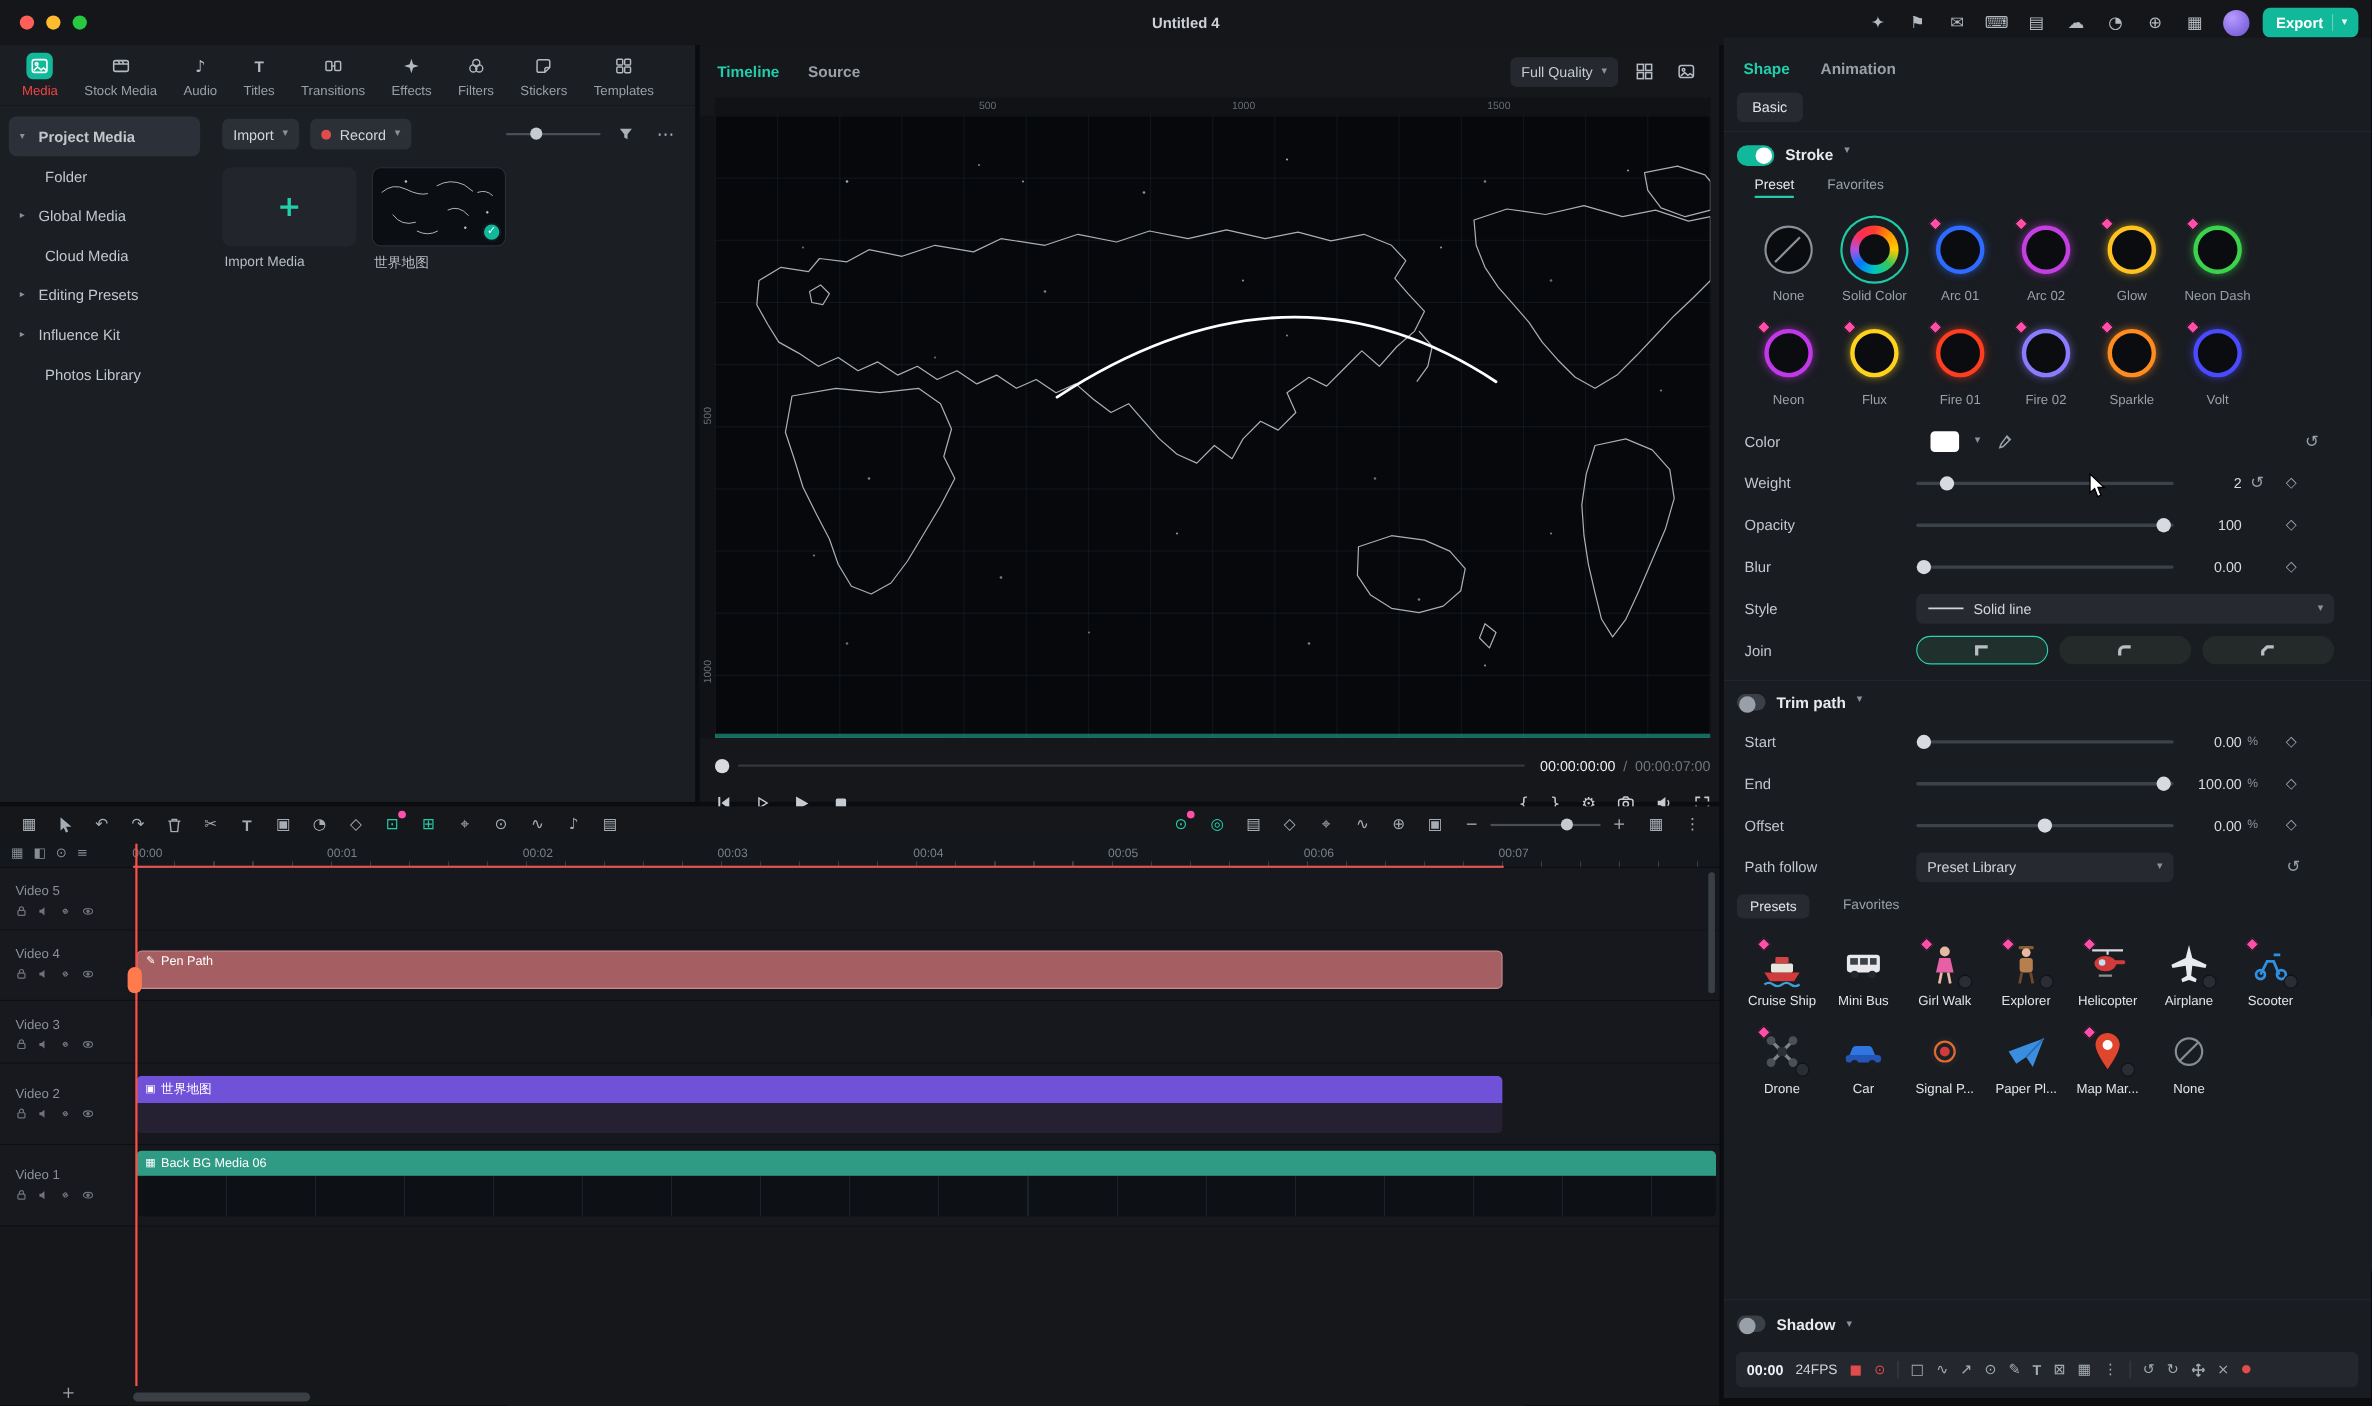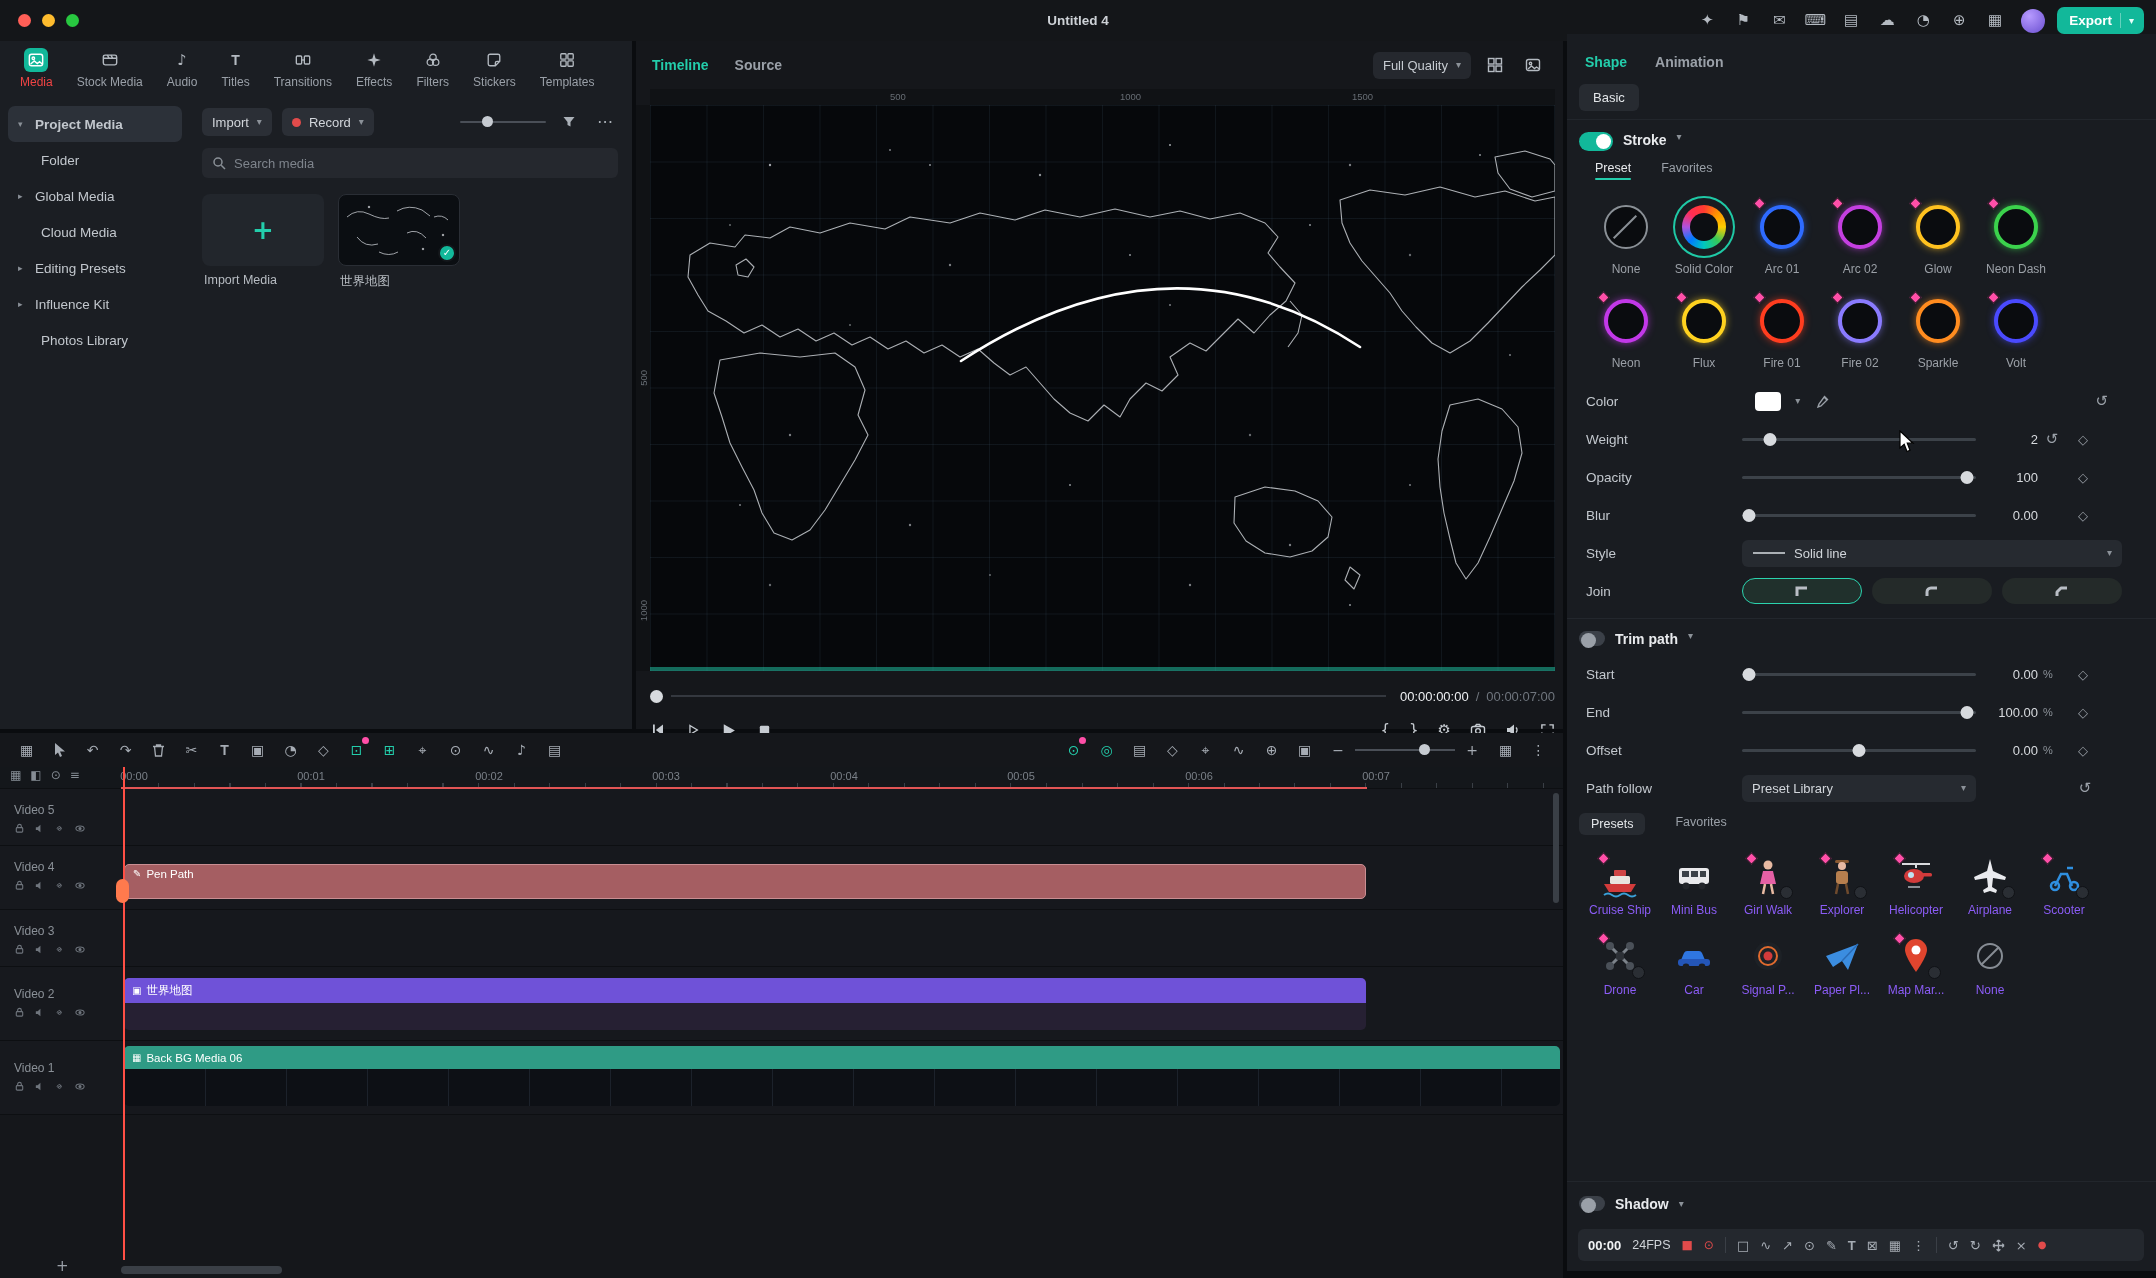--- a/index.html
+++ b/index.html
@@ -126,21 +126,21 @@
 .colorswatch{width:26px;height:19px;border-radius:4px;background:#fff;margin-left:137px}
 .dd{height:27px;background:#262a30;border-radius:6px;display:flex;align-items:center;padding:0 10px;color:#d2d6db;font-size:13px;gap:8px}
 .dd .caret{margin-left:auto}
 .segrow .segs{display:flex;gap:10px;width:380px}
 .seg{flex:1;height:26px;background:#242a29;border:1px solid transparent;border-radius:13px;display:flex;align-items:center;justify-content:center;color:#b9bec5}
 .seg.sel{border-color:#2bd3ae;background:#20302c}
 .divline{height:1px;background:#23272d;margin:8px 0 0 0}
 .trimgrid{display:grid;grid-template-columns:repeat(7,74px);margin:8px 0 0 16px}
 .titem{display:flex;flex-direction:column;align-items:center;padding:4px 0 12px}
 .t-ibox{position:relative;width:46px;height:46px;display:flex;align-items:center;justify-content:center}
-.t-label{margin-top:4px;font-size:12px;color:#8b5cf6;white-space:nowrap;max-width:72px;overflow:hidden;text-overflow:ellipsis}
+.t-label{margin-top:4px;font-size:12px;color:#e5e5e5;white-space:nowrap;max-width:72px;overflow:hidden;text-overflow:ellipsis}
 .minibadge{position:absolute;right:-2px;bottom:0;width:13px;height:13px;border-radius:50%;background:#2a2e34;border:1px solid #101216}
 .shadowrow{border-top:1px solid #22262c;display:flex;align-items:center;gap:10px;height:44px;padding-left:12px}
 .statusbar{height:32px;margin:4px 12px 10px 11px;background:#24282e;border-radius:6px;display:flex;align-items:center;gap:11px;padding:0 10px}
 .sb-time{font-size:13px;font-weight:bold;color:#f0f2f4}
 .sb-fps{font-size:12.5px;color:#cfd3d8}
 .sb-red{color:#e14b4b;font-size:12px}
 .vsep{width:1px;height:16px;background:#3a3f46}
 .sb-ic{color:#a6acb4;font-size:13px}
 
 
@@ -329,29 +329,20 @@
       <div class="mini-slider">
           <div class="tr"></div>
           <div class="dot"></div>
         </div>
       <span class="m-ico">
         <svg width="14" height="14" viewBox="0 0 14 14" fill="currentColor">
             <path d="M1.5 2h11L8.5 7v4.5L5.5 10V7z"></path>
           </svg>
       </span>
       <span class="m-ico glyph">⋯</span>
-    </div>
-    <div class="searchbar">
-      <span>
-        <svg width="14" height="14" viewBox="0 0 14 14" fill="none" stroke="#8a9097" stroke-width="1.5">
-            <circle cx="6" cy="6" r="4"></circle>
-            <path d="M9.2 9.2L13 13"></path>
-          </svg>
-      </span>
-      <input type="text" placeholder="Search media" style="">
     </div>
     <div class="tiles">
       <div class="tile">
         <div class="thumb">
             <span class="plus glyph">+</span>
           </div>
         <div class="tlabel">Import Media</div>
       </div>
       <div class="tile">
         <div class="thumb mapthumb">

